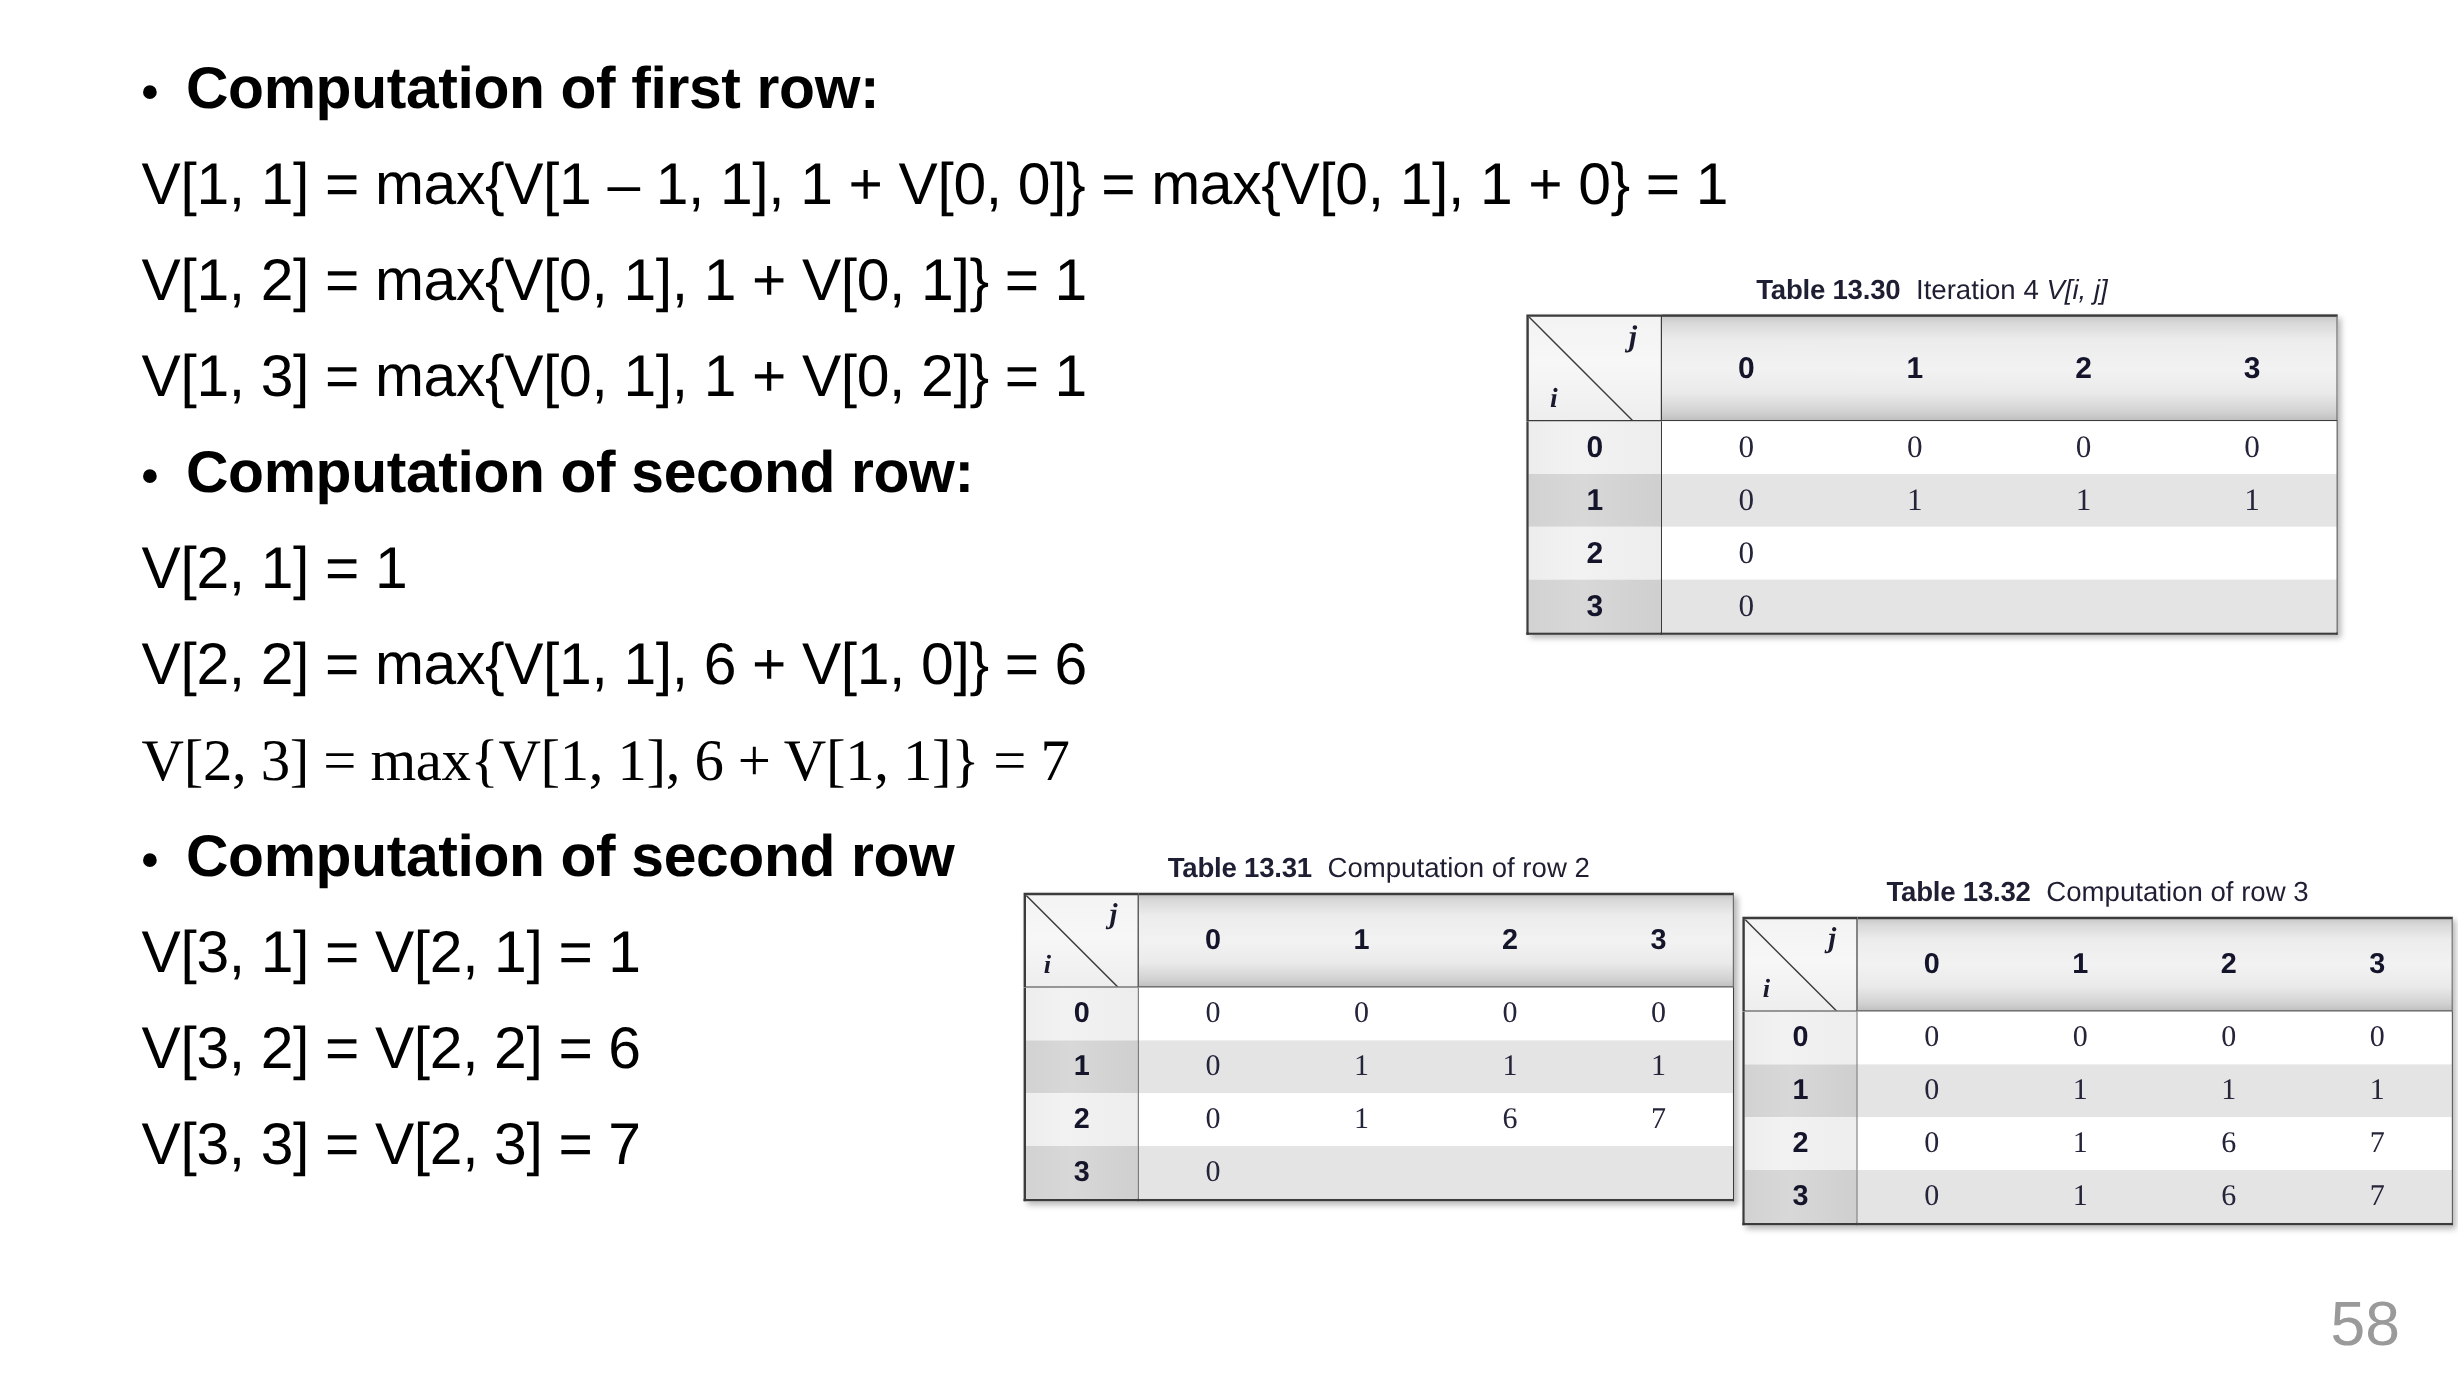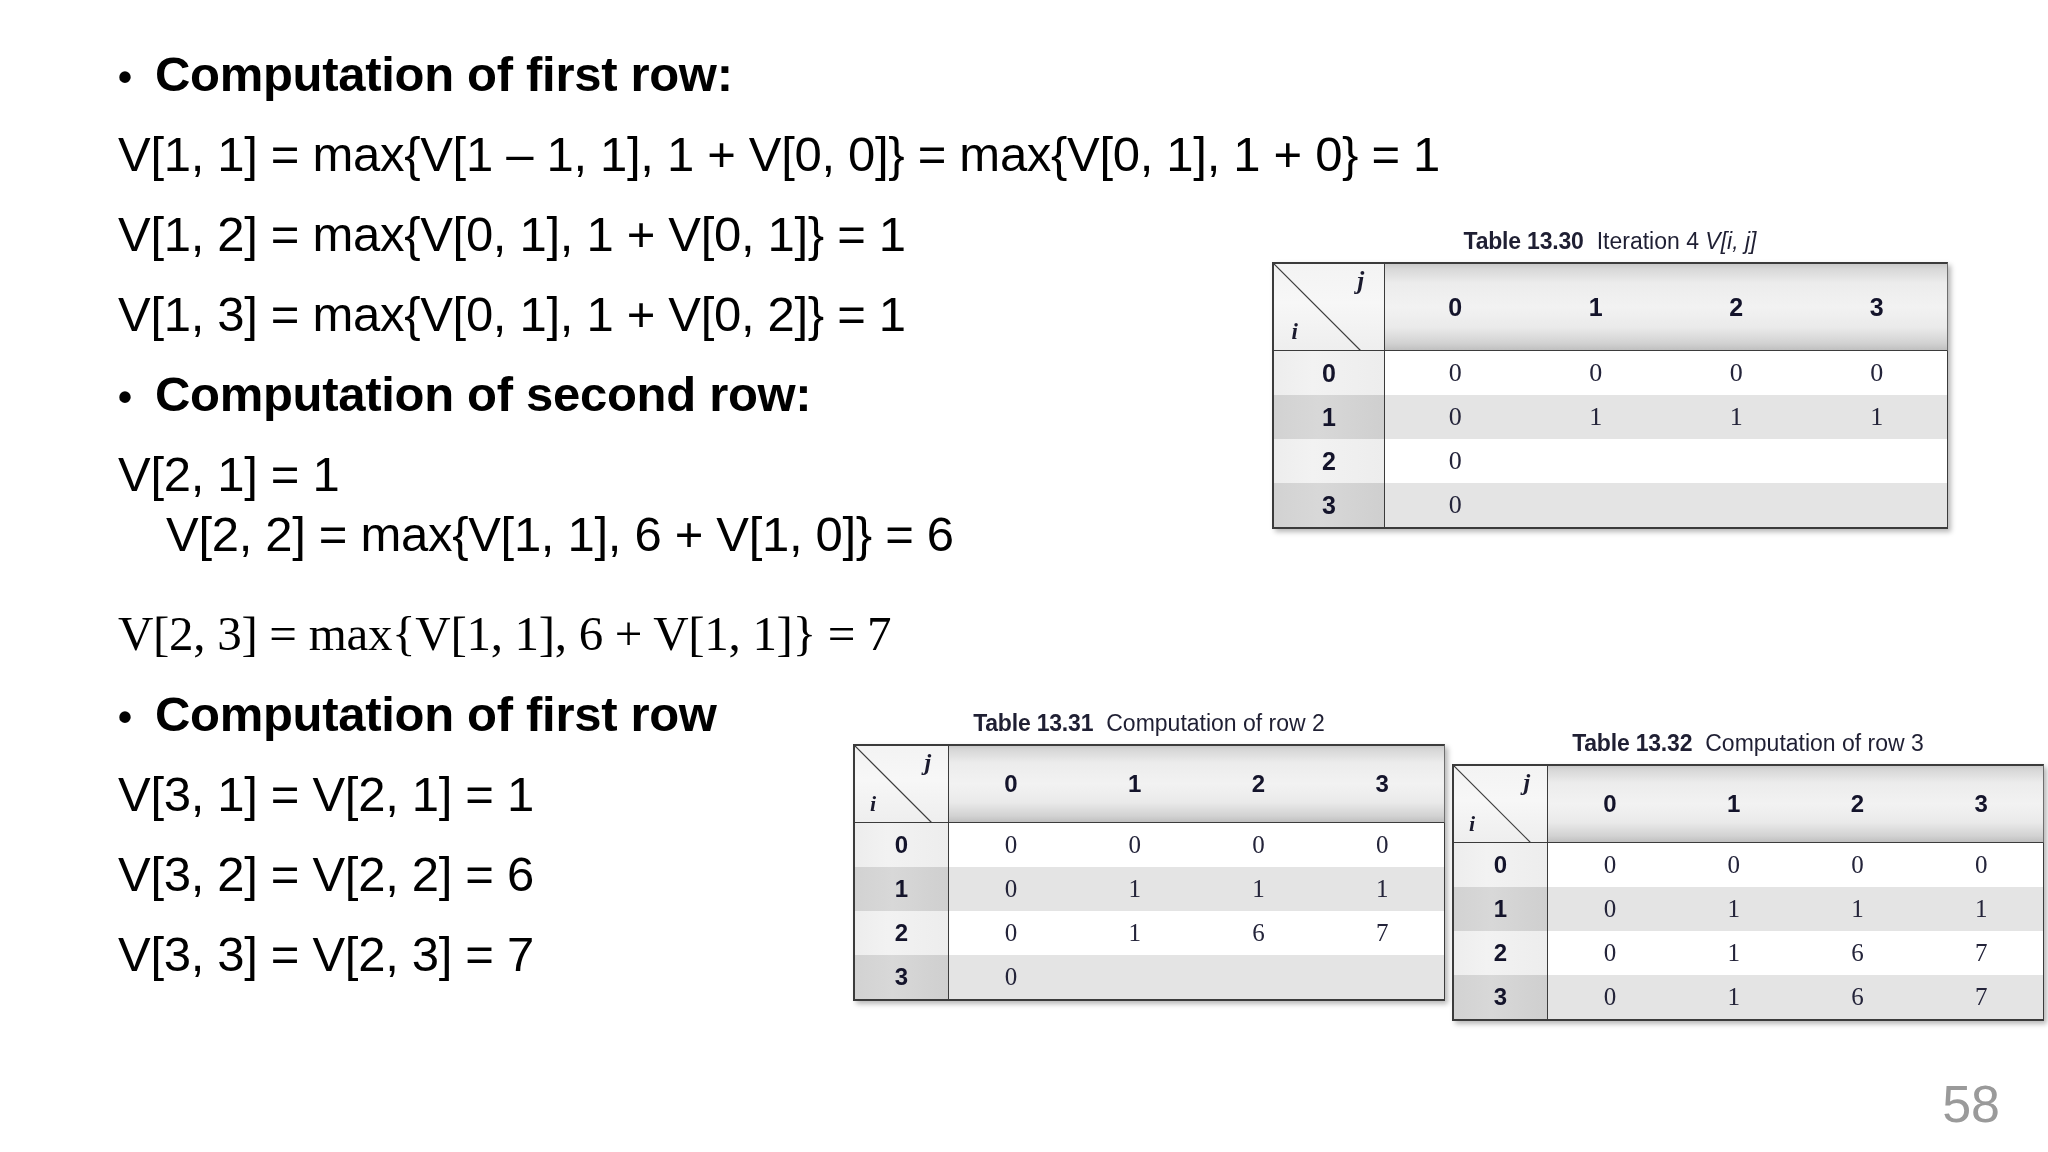--- a/index.html
+++ b/index.html
@@ -220,23 +220,23 @@
 </head>
 <body>
 
 <div class="slide-body" id="slide-text">
     <div class="text-line bullet" style="top: 45px;"><span class="bullet-dot">•</span><span>Computation of first row:</span></div>
     <div class="text-line equation" style="top: 125px;"><span>V[1, 1] = max{V[1 – 1, 1], 1 + V[0, 0]} = max{V[0, 1], 1 + 0} = 1</span></div>
     <div class="text-line equation" style="top: 205px;"><span>V[1, 2] = max{V[0, 1], 1 + V[0, 1]} = 1</span></div>
     <div class="text-line equation" style="top: 285px;"><span>V[1, 3] = max{V[0, 1], 1 + V[0, 2]} = 1</span></div>
     <div class="text-line bullet" style="top: 365px;"><span class="bullet-dot">•</span><span>Computation of second row:</span></div>
     <div class="text-line equation" style="top: 445px;"><span>V[2, 1] = 1</span></div>
-    <div class="text-line equation" style="top: 505px; margin-left: 48px;"><span>V[2, 2] = max{V[1, 1], 6 + V[1, 0]} = 6</span></div>
+    <div class="text-line equation" style="top: 525px;"><span>V[2, 2] = max{V[1, 1], 6 + V[1, 0]} = 6</span></div>
     <div class="text-line equation" style="top: 605px; font-family: Liberation Serif, serif;"><span>V[2, 3] = max{V[1, 1], 6 + V[1, 1]} = 7</span></div>
-    <div class="text-line bullet" style="top: 685px;"><span class="bullet-dot">•</span><span>Computation of first row</span></div>
+    <div class="text-line bullet" style="top: 685px;"><span class="bullet-dot">•</span><span>Computation of second row</span></div>
     <div class="text-line equation" style="top: 765px;"><span>V[3, 1] = V[2, 1] = 1</span></div>
     <div class="text-line equation" style="top: 845px;"><span>V[3, 2] = V[2, 2] = 6</span></div>
     <div class="text-line equation" style="top: 925px;"><span>V[3, 3] = V[2, 3] = 7</span></div>
   </div>
 
 <div class="figure tbl-a" id="fig-0" style="left:1272px; top:228px;">
     <div class="fig-caption"><span class="cap-label">Table 13.30</span><span class="cap-text">Iteration 4 </span><span class="cap-italic">V[i, j]</span></div>
     <div class="vtable">
       <div class="tbl-row">
         <div class="corner">

